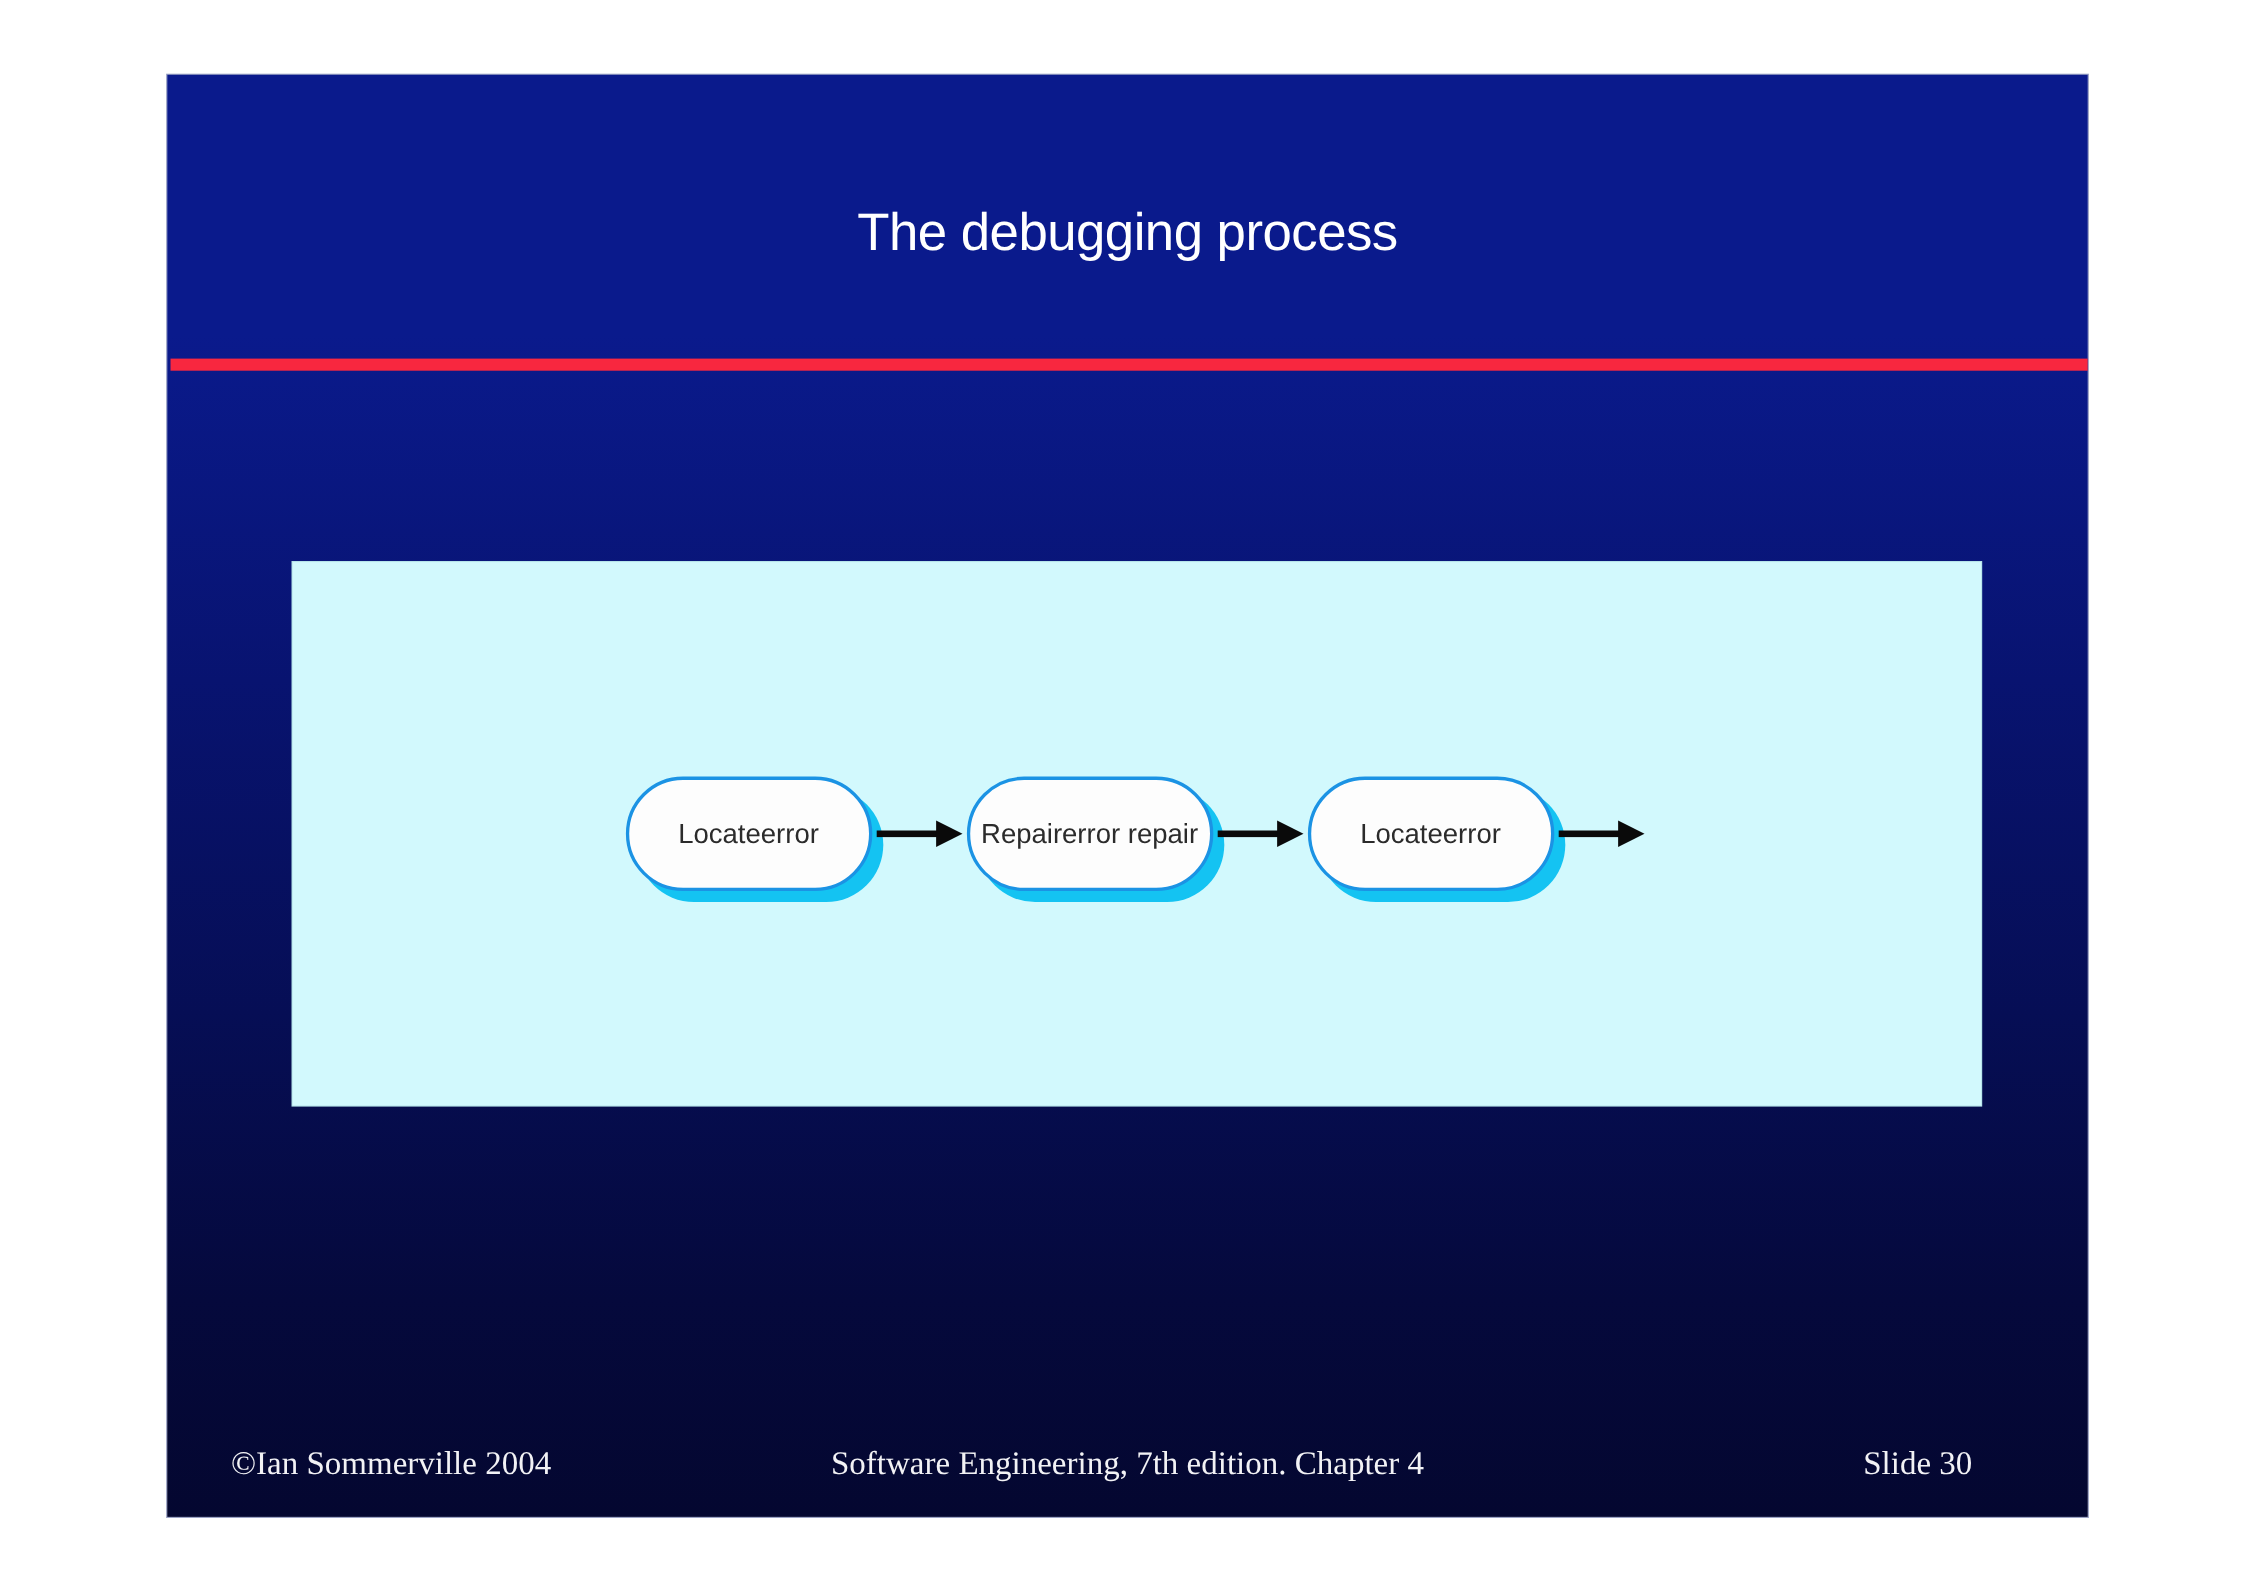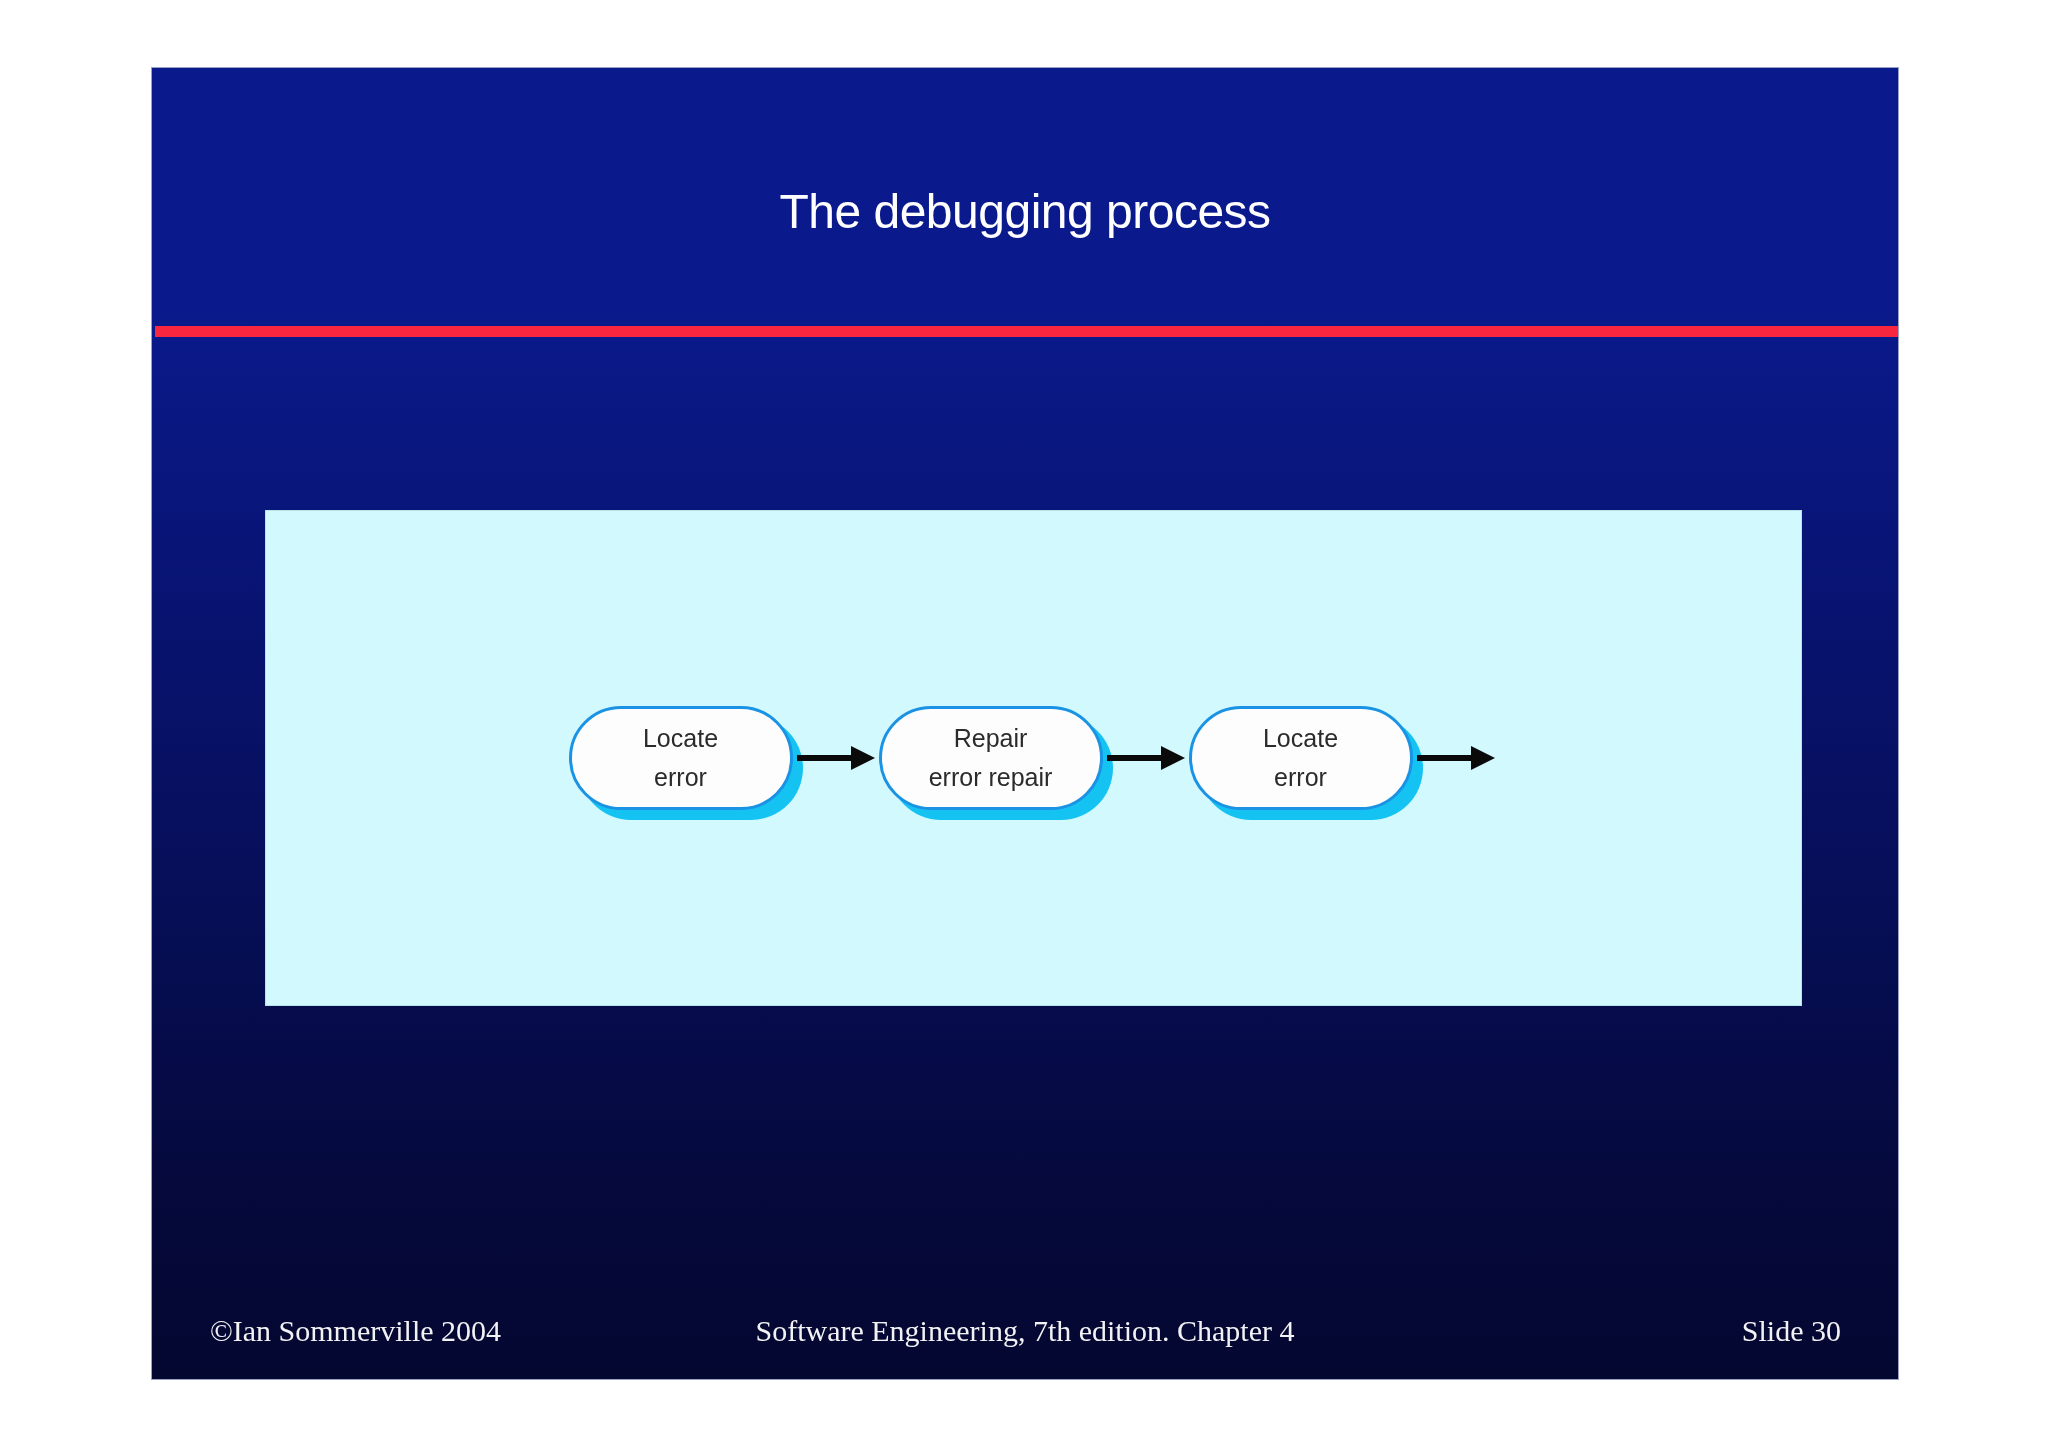--- a/index.html
+++ b/index.html
@@ -99,21 +99,21 @@
   .node-body {
     position: absolute;
     left: 0;
     top: 0;
     width: 218px;
     height: 98px;
     background: #fdfdfd;
     border: 3px solid #1b93e4;
     border-radius: 52px / 52px;
     display: flex;
-    flex-direction: column;
+    flex-direction: row;
     align-items: center;
     justify-content: center;
     box-sizing: content-box;
   }
   .node-line {
     color: #2b2b2b;
     font-family: "Liberation Sans", sans-serif;
     font-size: 25px;
     font-weight: 400;
     line-height: 1.55;
@@ -146,21 +146,20 @@
     border-left: 24px solid #0a0a0a;
   }
 
   
   #footer {
     position: absolute;
     left: 0;
     bottom: 28px;
     width: 1746px;
     height: 40px;
-    padding-left: 48px;
   }
   .footer-text {
     position: absolute;
     color: #f2f2f5;
     font-family: "Liberation Serif", serif;
     font-size: 30px;
     line-height: 40px;
     white-space: nowrap;
   }
   #footer-copyright {

